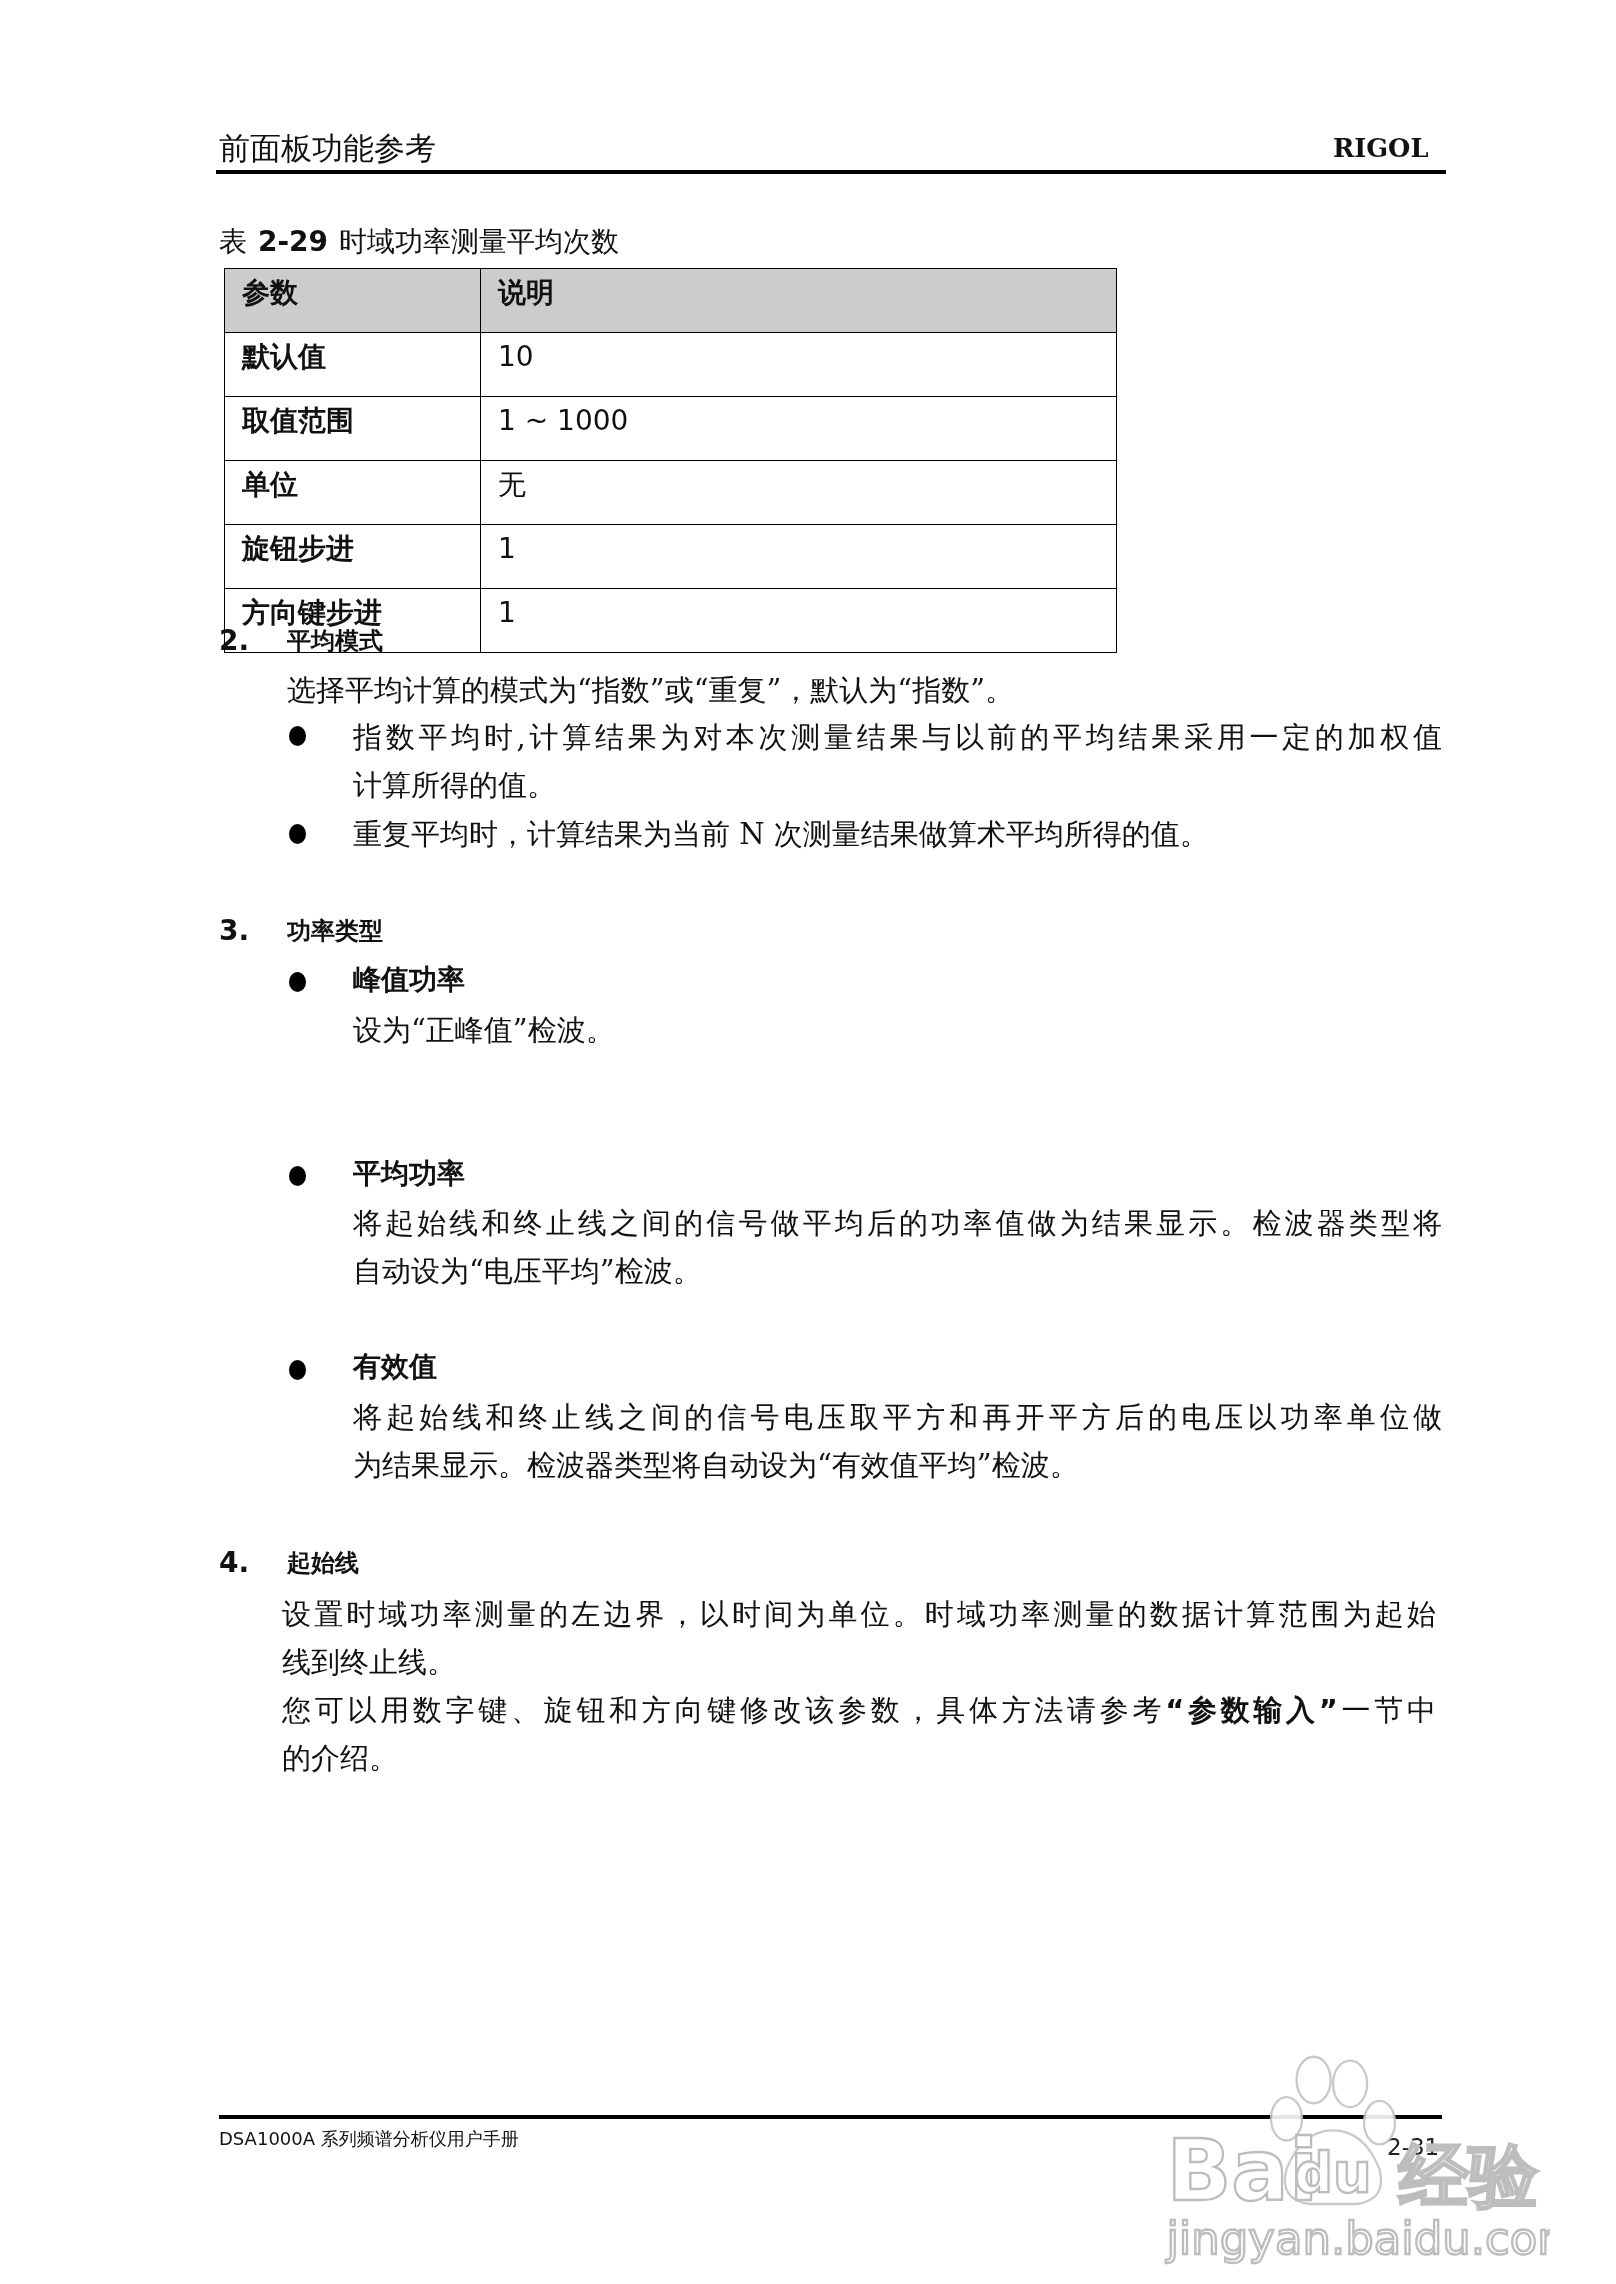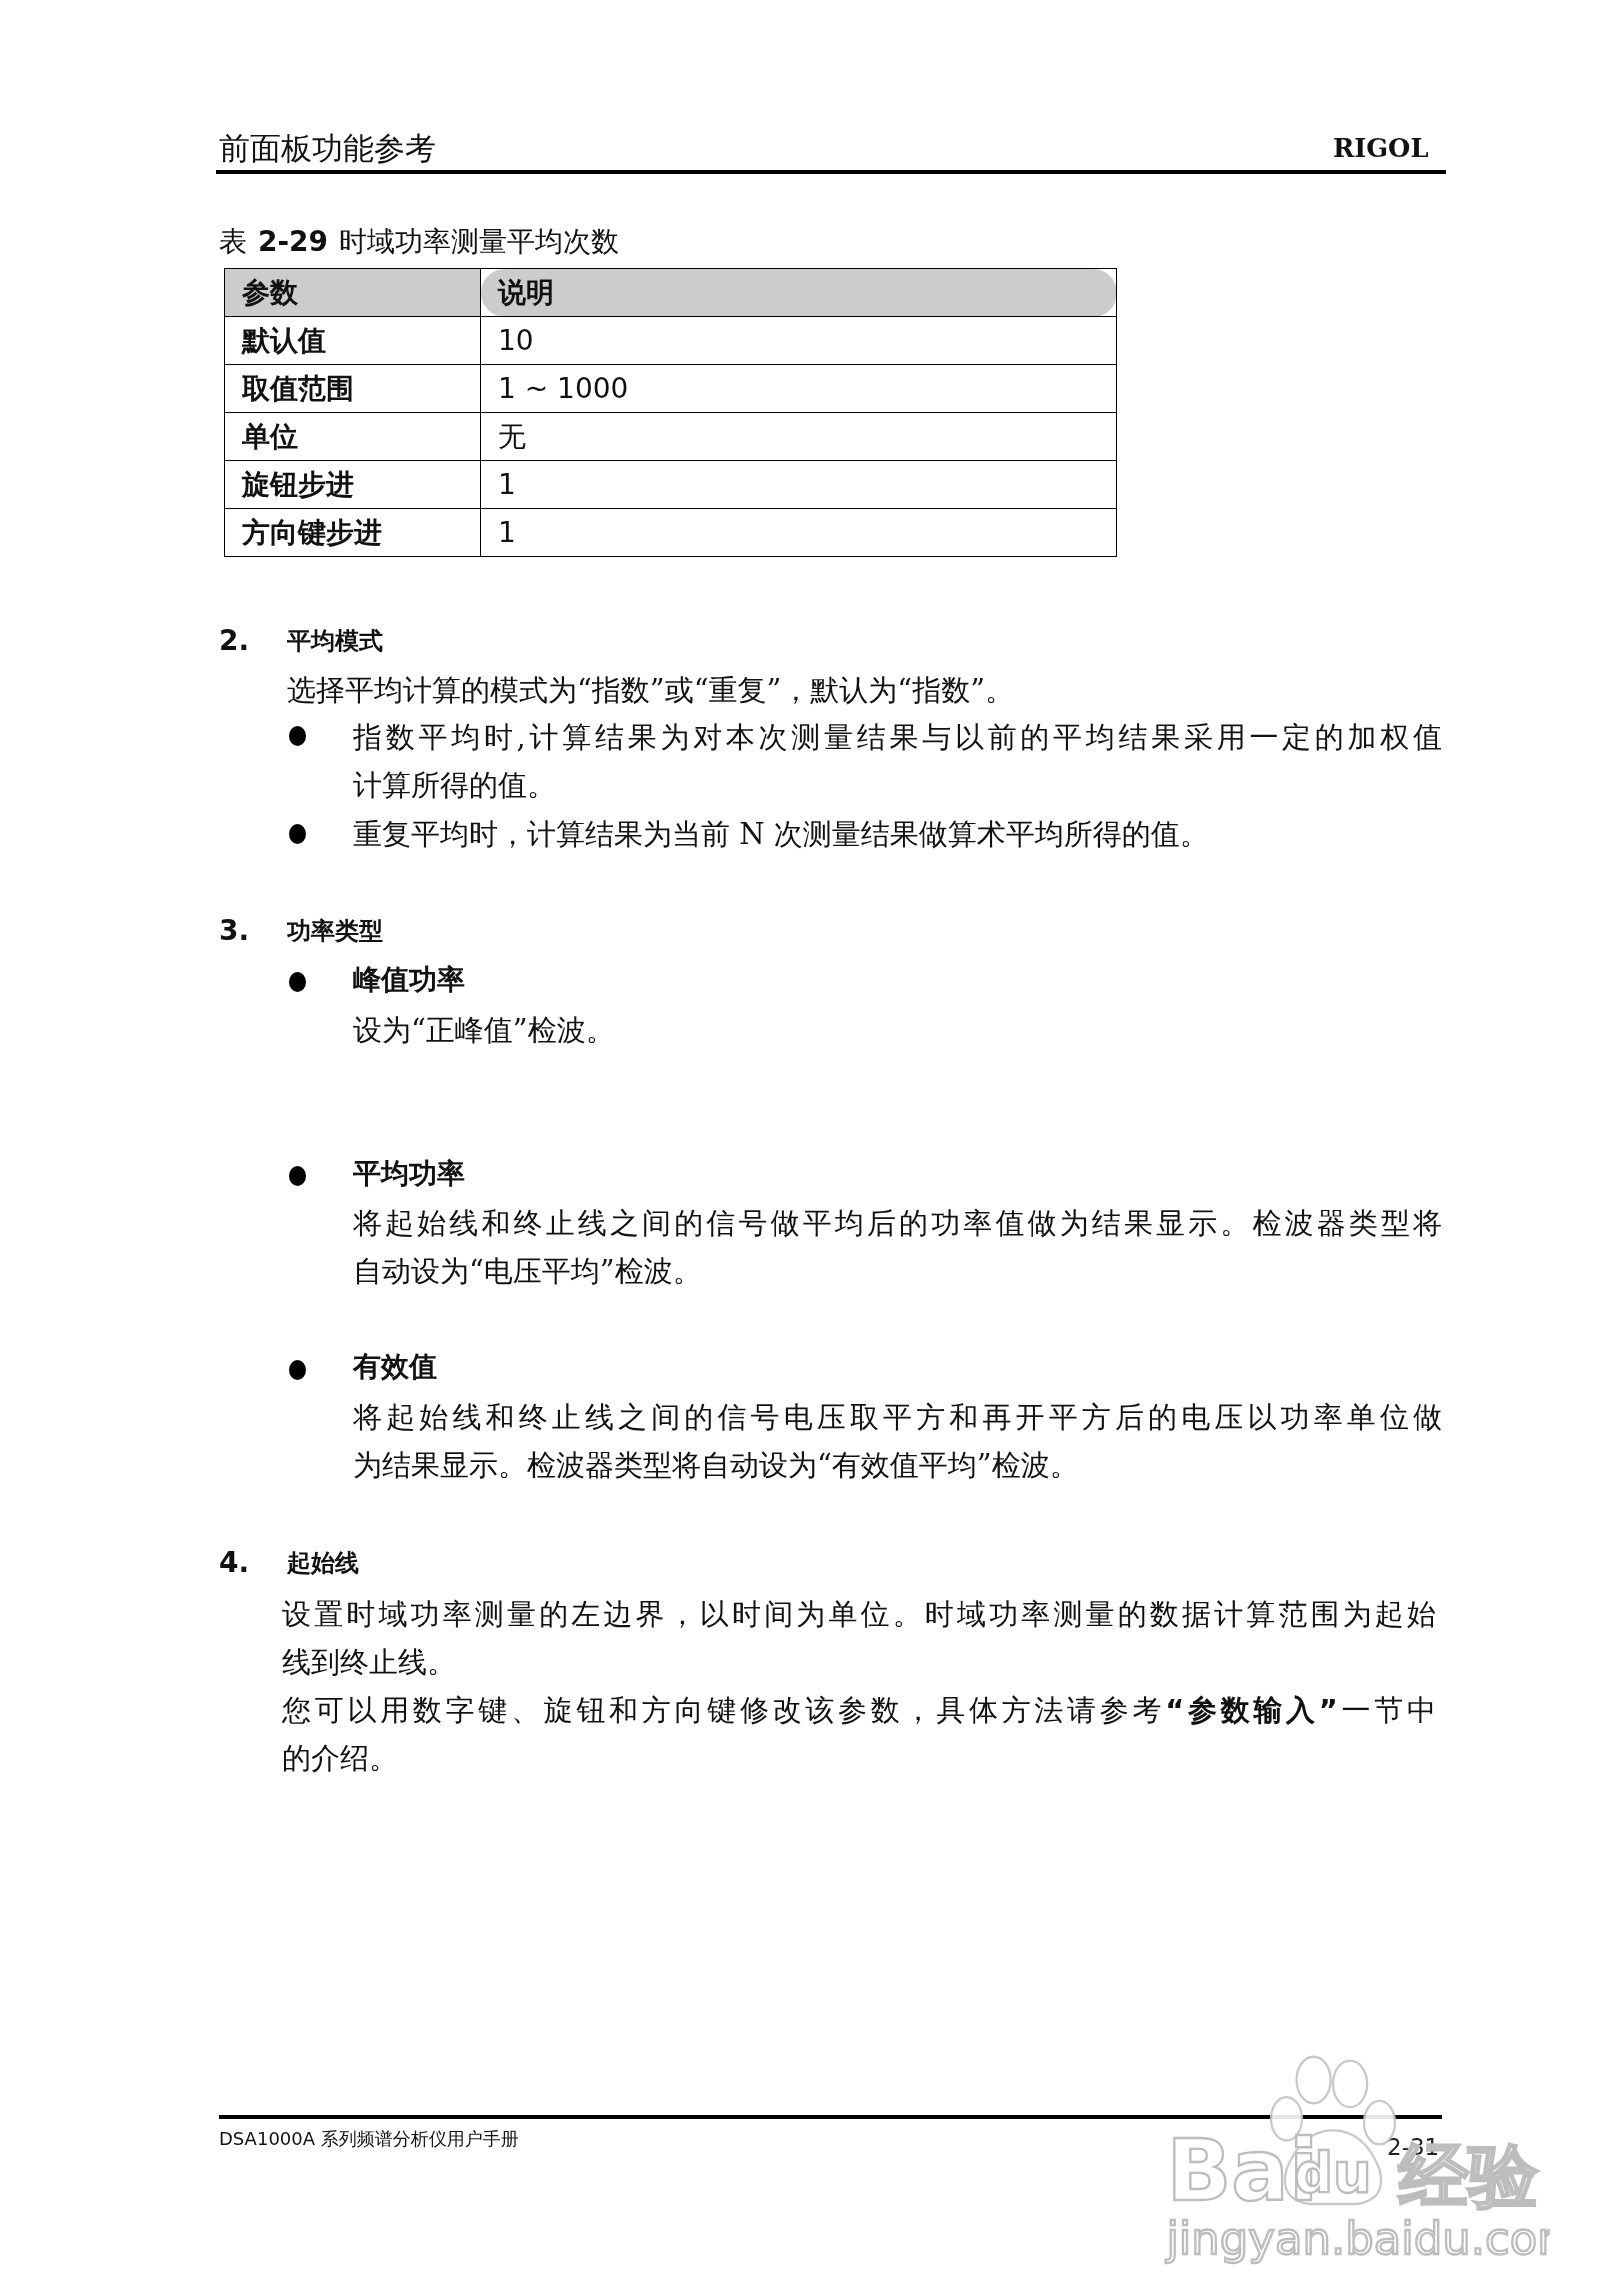--- a/index.html
+++ b/index.html
@@ -15,27 +15,27 @@
   #hdr-brand { left: 1333px; top: 133px; font-size: 25.6px; line-height: 31px; font-weight: bold;
                font-family: "DejaVu Serif", "Liberation Serif", serif; letter-spacing: 0px; }
   #hdr-rule { left: 216px; top: 170px; width: 1230px; height: 3.9px; background: #000; }
 
   
   #caption { left: 219px; top: 225px; font-size: 28px; line-height: 34px; white-space: nowrap; }
   #caption .num { font-family: "DejaVu Sans", "Liberation Sans", sans-serif; font-weight: bold; margin: 0 11px; }
 
   
   #tbl { left: 224px; top: 268px; border-collapse: collapse; width: 893px; }
-  #tbl td { border: 1.5px solid #000; height: 47px; padding: 0 0 0 17px; font-size: 28px;
+  #tbl td { border: 1.5px solid #000; height: 47px; padding: 0 0 16px 17px; font-size: 28px;
             line-height: 31px; vertical-align: middle; }
   #tbl td.c1 { width: 238px; font-family: "DejaVu Sans", "Liberation Sans", sans-serif; font-weight: bold; }
   #tbl td.c2 { font-family: "DejaVu Sans", "Liberation Sans", sans-serif; }
   #tbl td.c2.serif { font-family: "DejaVu Serif", "Liberation Serif", serif; font-weight: normal; }
   #tbl tr.head td { background: #cccccc; }
-  #tbl td.inner { border-left: 0.8px solid #000; border-radius: 24px; }
+  #tbl td.inner { border-left: 0.8px solid #000; }
 
   
   .sec-num { font-family: "DejaVu Sans", "Liberation Sans", sans-serif; font-weight: bold; font-size: 28px; line-height: 34px; }
   .sec-title { font-family: Liberation Serif, serif; font-weight: bold; font-size: 24px; line-height: 34px; white-space: nowrap; }
 
   .para { font-size: 29px; line-height: 48px; white-space: nowrap; }
   .jline { display: block; text-align: justify; text-align-last: justify; white-space: nowrap; }
   .jline.last { text-align-last: left; }
 
   .bullet-dot { width: 17px; height: 20px; border-radius: 50%; background: #000; }

